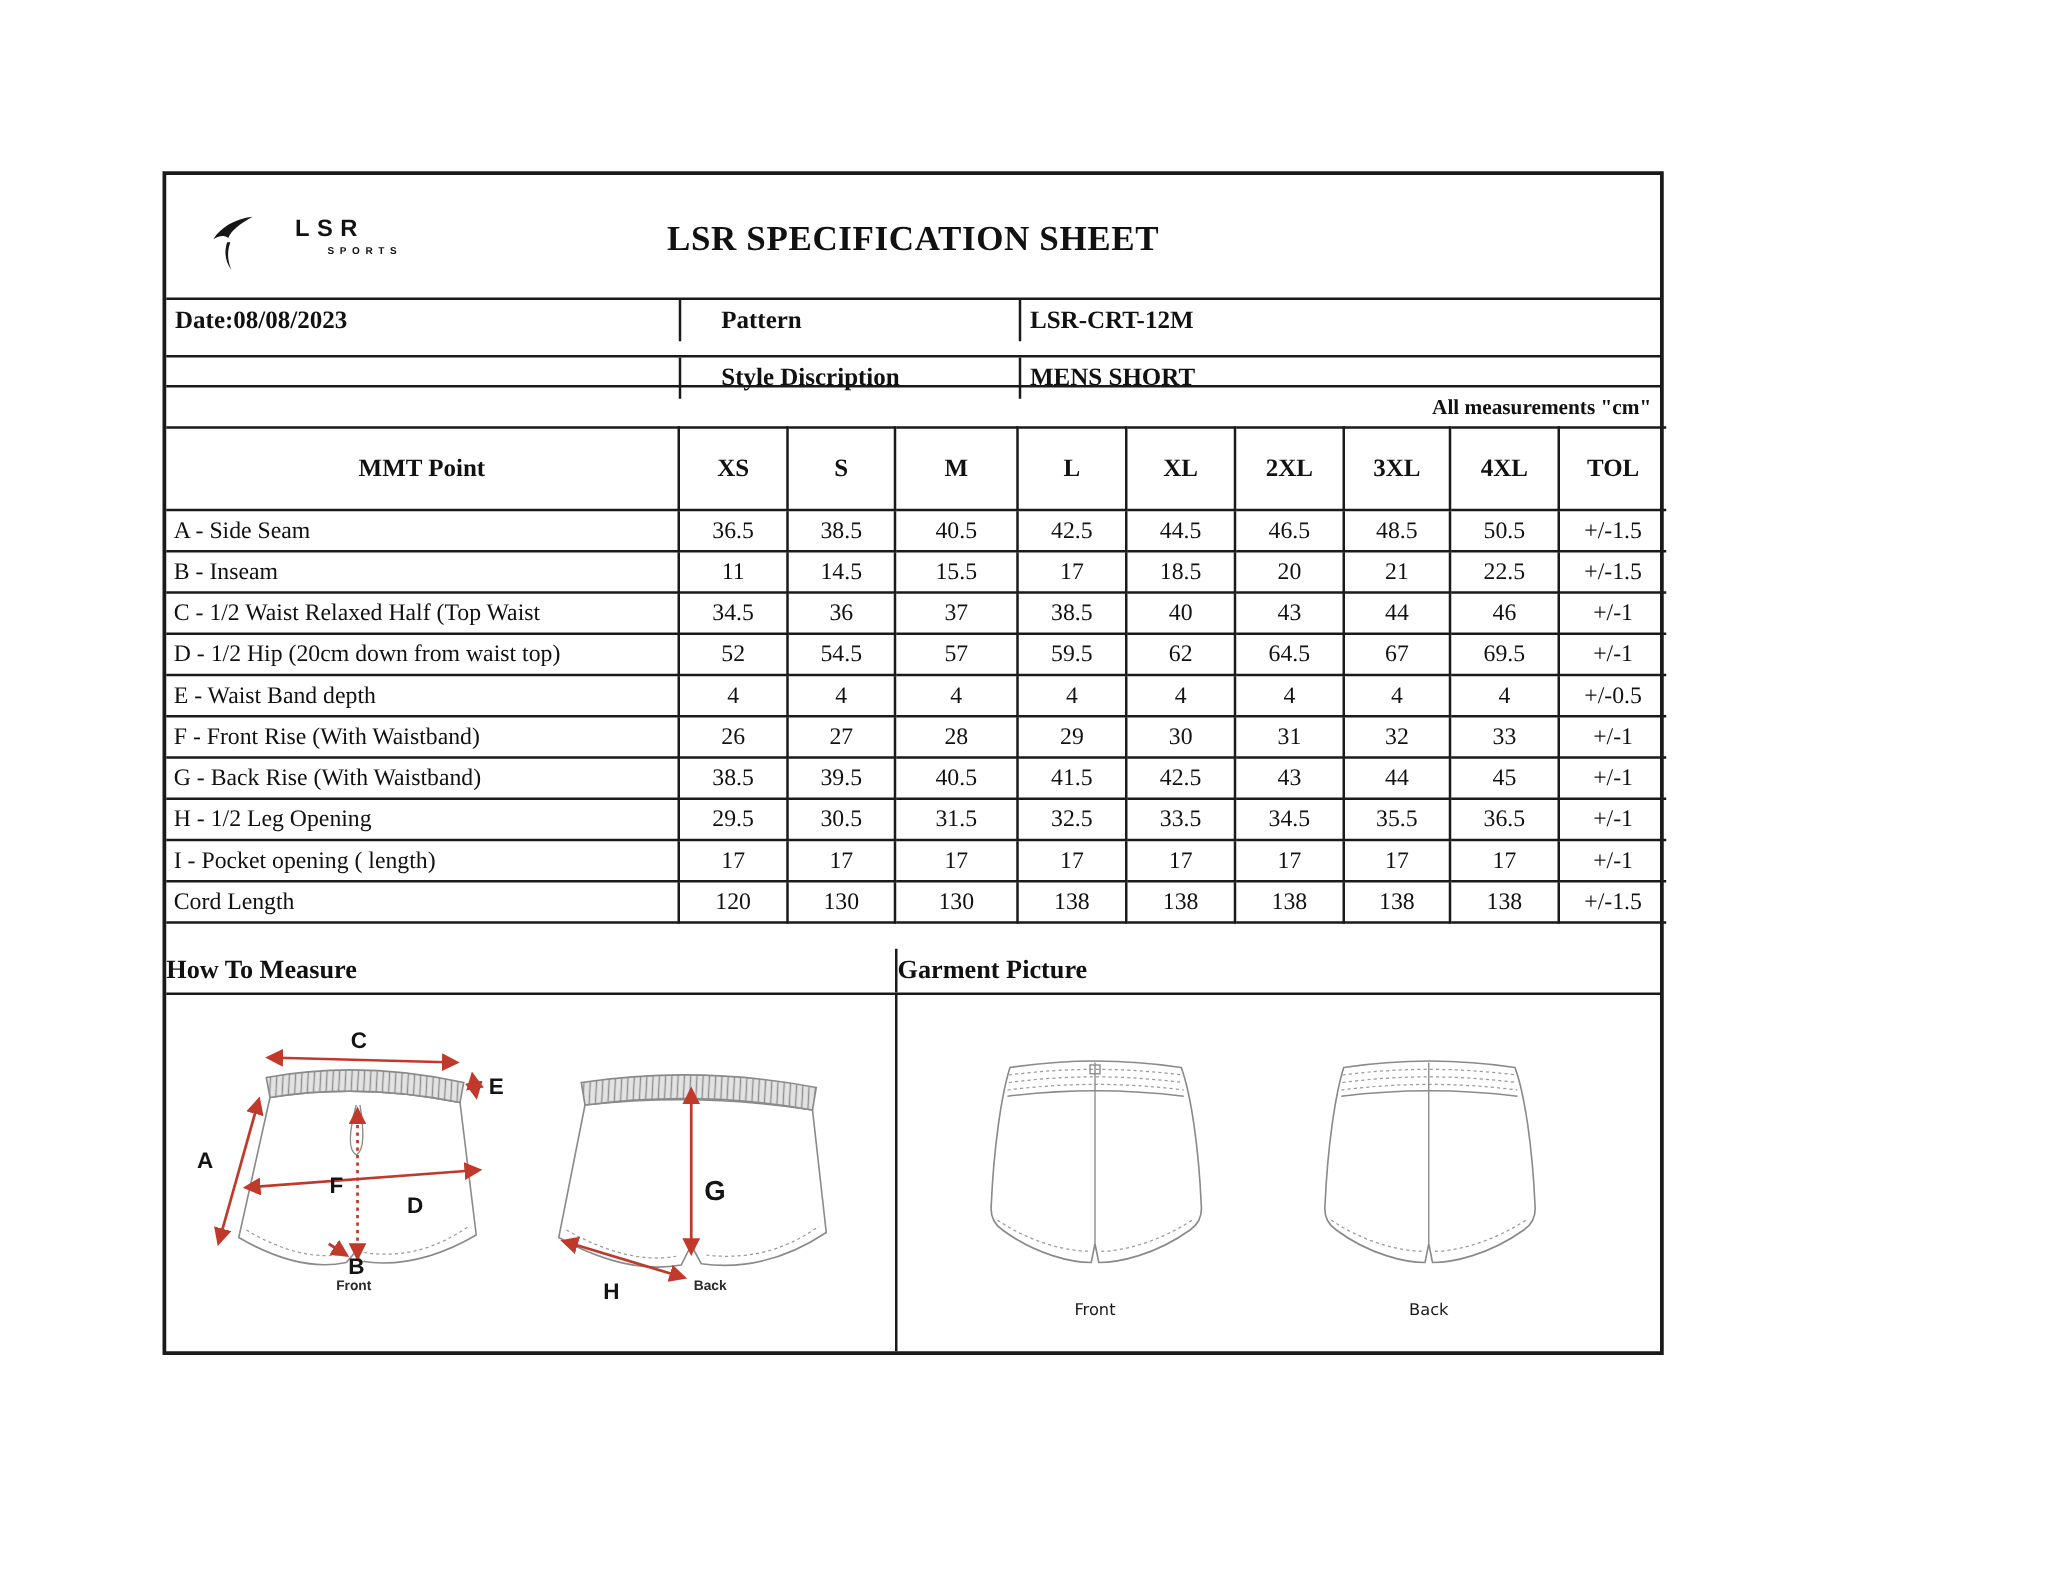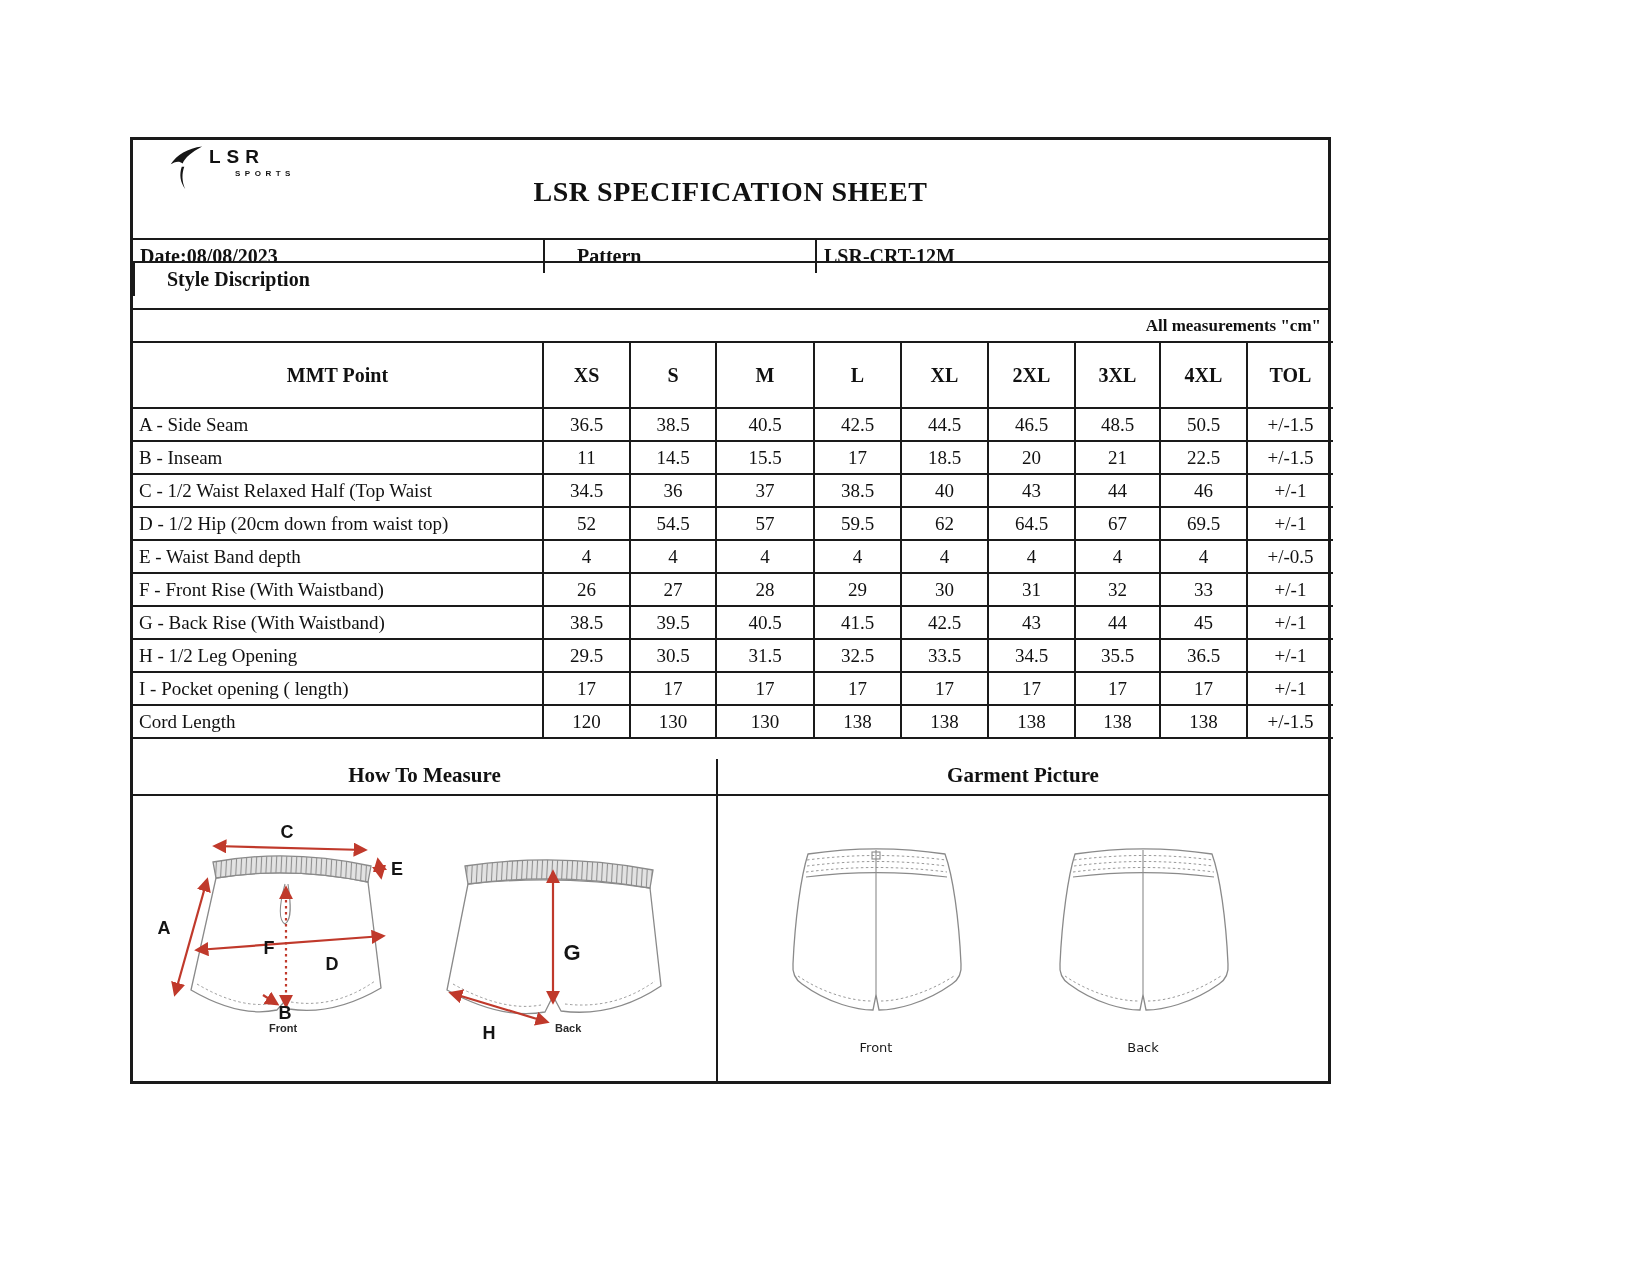--- a/index.html
+++ b/index.html
@@ -8,47 +8,47 @@
   body{
     width:1650px;height:1275px;background:#ffffff;position:relative;overflow:hidden;
     font-family:"Liberation Serif",serif;color:#111;
   }
   .frame{
     position:absolute;left:130px;top:137px;width:1201px;height:947px;
     border:3px solid var(--line);background:#fff;
   }
   
   .hdr{position:absolute;left:0;top:0;right:0;height:98px;}
-  .logo{position:absolute;left:36px;top:1px;display:flex;align-items:flex-start;}
+  .logo{position:absolute;left:36px;top:28px;display:flex;align-items:flex-start;gap:27px;}
   .logo svg{width:34px;height:50px;}
   .logo-text{margin-left:6px;margin-top:6px;line-height:1;}
   .logo-lsr{font-family:"Liberation Sans",sans-serif;font-weight:bold;font-size:19px;letter-spacing:6px;}
   .logo-sports{font-family:"Liberation Sans",sans-serif;font-weight:bold;font-size:8px;letter-spacing:4.5px;margin-top:4px;margin-left:14px;padding-left:12px;}
   .title{position:absolute;left:0;right:0;top:36px;text-align:center;font-size:28px;font-weight:bold;letter-spacing:.5px;}
   
   .inforow{position:absolute;left:0;right:0;height:35px;border-top:2px solid var(--line);display:flex;}
   .row-date{top:98px;}
-  .row-style{top:121px;flex-direction:column;}
+  .row-style{top:144px;}
   .inforow .c1{width:410px;border-radius:12px;}
   .inforow .c2{width:272px;border-left:2px solid var(--line);padding-left:32px;}
   .inforow .c3{flex:1;border-left:2px solid var(--line);}
   .inforow div{font-weight:bold;font-size:20px;line-height:32px;padding-left:7px;white-space:nowrap;overflow:hidden;}
   .row-units{position:absolute;left:0;right:0;top:168px;height:33px;border-top:2px solid var(--line);
     text-align:right;font-weight:bold;font-size:17px;line-height:31px;padding-right:7px;}
   
   table.mmt{position:absolute;left:0;top:201px;width:1195px;border-collapse:collapse;table-layout:fixed;}
   table.mmt th,table.mmt td{border:2px solid var(--line);padding:0;text-align:center;overflow:hidden;white-space:nowrap;}
   table.mmt th{height:66px;font-size:20px;font-weight:bold;}
   table.mmt td{height:33px;font-size:19px;}
   table.mmt td.rowlabel{text-align:left;padding-left:6px;}
   table.mmt th:first-child,table.mmt td:first-child{border-left:none;}
   table.mmt th:last-child,table.mmt td:last-child{border-right:none;}
   
   .row-sections{position:absolute;left:0;right:0;top:619px;height:35px;display:flex;}
-  .row-sections div{font-weight:bold;font-size:21px;line-height:33px;text-align:center;}
+  .row-sections div{font-weight:bold;font-size:21px;line-height:33px;}
   .sec-left{width:583px;}
   .sec-right{flex:1;border-left:2px solid var(--line);}
   .row-diagrams{position:absolute;left:0;right:0;top:654px;bottom:0;border-top:2px solid var(--line);display:flex;}
   .diag-left{width:583px;position:relative;}
   .diag-right{flex:1;border-left:2px solid var(--line);position:relative;}
   .diag-left svg,.diag-right svg{position:absolute;}
   #measure-front{left:18px;top:24px;}
   #measure-back{left:298px;top:44px;}
   #garment-front{left:56px;top:18px;}
   #garment-back{left:323px;top:18px;}

